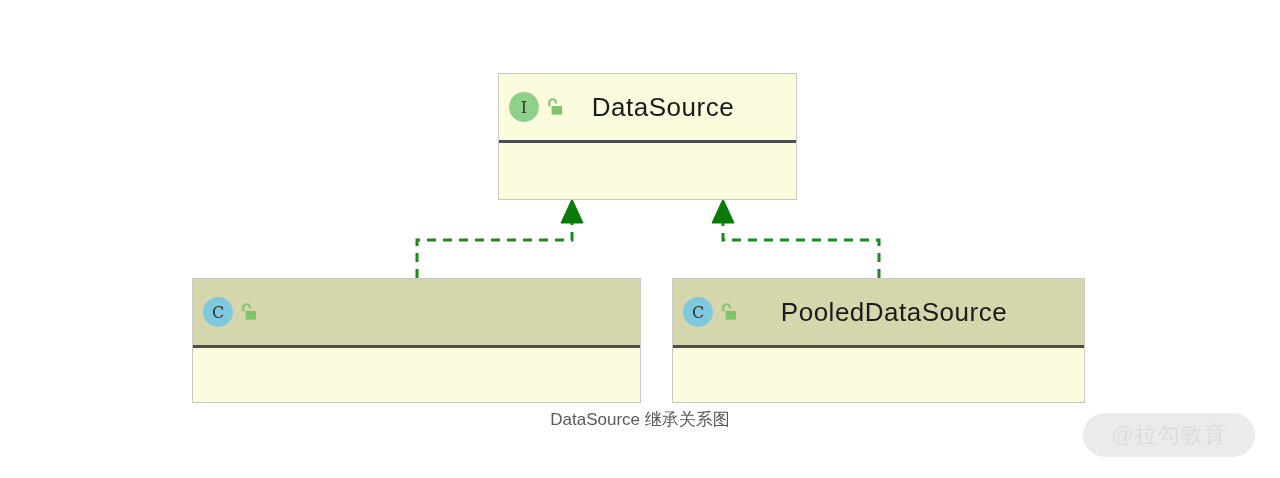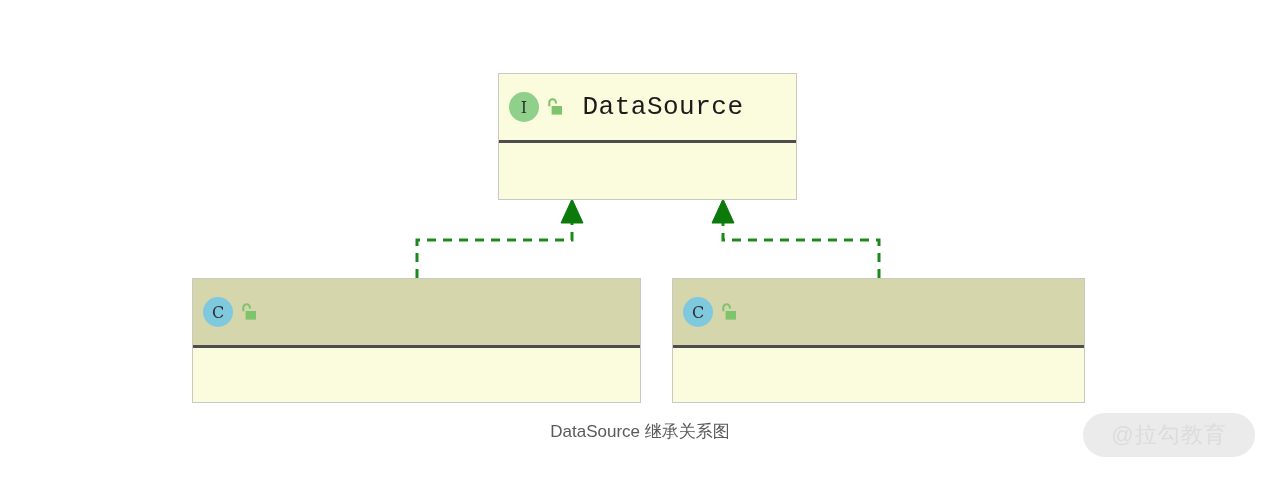--- a/index.html
+++ b/index.html
@@ -60,21 +60,21 @@
   .unlock-icon {
     flex: 0 0 auto;
     margin-left: 7px;
     width: 18px;
     height: 19px;
   }
 
   .uml-title {
     flex: 1 1 auto;
     text-align: center;
-    font-family: Liberation Mono, monospace;
+    font-family: Liberation Sans, sans-serif;
     font-size: 26px;
     letter-spacing: 0.5px;
     color: #1b1b1b;
     padding-right: 34px;
     white-space: nowrap;
   }
 
   
   #connectors {
     position: absolute;
@@ -82,21 +82,21 @@
     top: 0;
     width: 1280px;
     height: 478px;
     pointer-events: none;
   }
 
   
   #caption {
     position: absolute;
     left: 0;
-    top: 420px;
+    top: 408px;
     width: 1280px;
     text-align: center;
     font-size: 17px;
     color: #5a5a5a;
     font-family: "Liberation Sans", sans-serif;
   }
 
   
   #watermark {
     position: absolute;
@@ -162,20 +162,21 @@
 
   <div class="uml-box" style="left:672px; top:278px; width:413px; height:125px;">
     <div class="uml-header khaki">
       <span class="badge klass">C</span>
       <span class="unlock-icon">
         <svg viewBox="0 0 18 19" xmlns="http://www.w3.org/2000/svg">
           <path d="M3.3,8.2 L3.3,4.6 A3.3,3.3 0 0 1 9.9,4.6 L9.9,5.4" fill="none" stroke="#7dc46b" stroke-width="2.1" stroke-linecap="butt"></path>
           <rect x="5.6" y="8.0" width="10.4" height="8.6" fill="#7dc46b"></rect>
         </svg>
       </span>
+      <span class="uml-title">PooledDataSource</span>
     </div>
     <div class="uml-body" style="height:53px;"></div>
   </div>
 
   <div id="caption">DataSource 继承关系图</div>
 
   <div id="watermark">@拉勾教育</div>
 
 </div>
 

